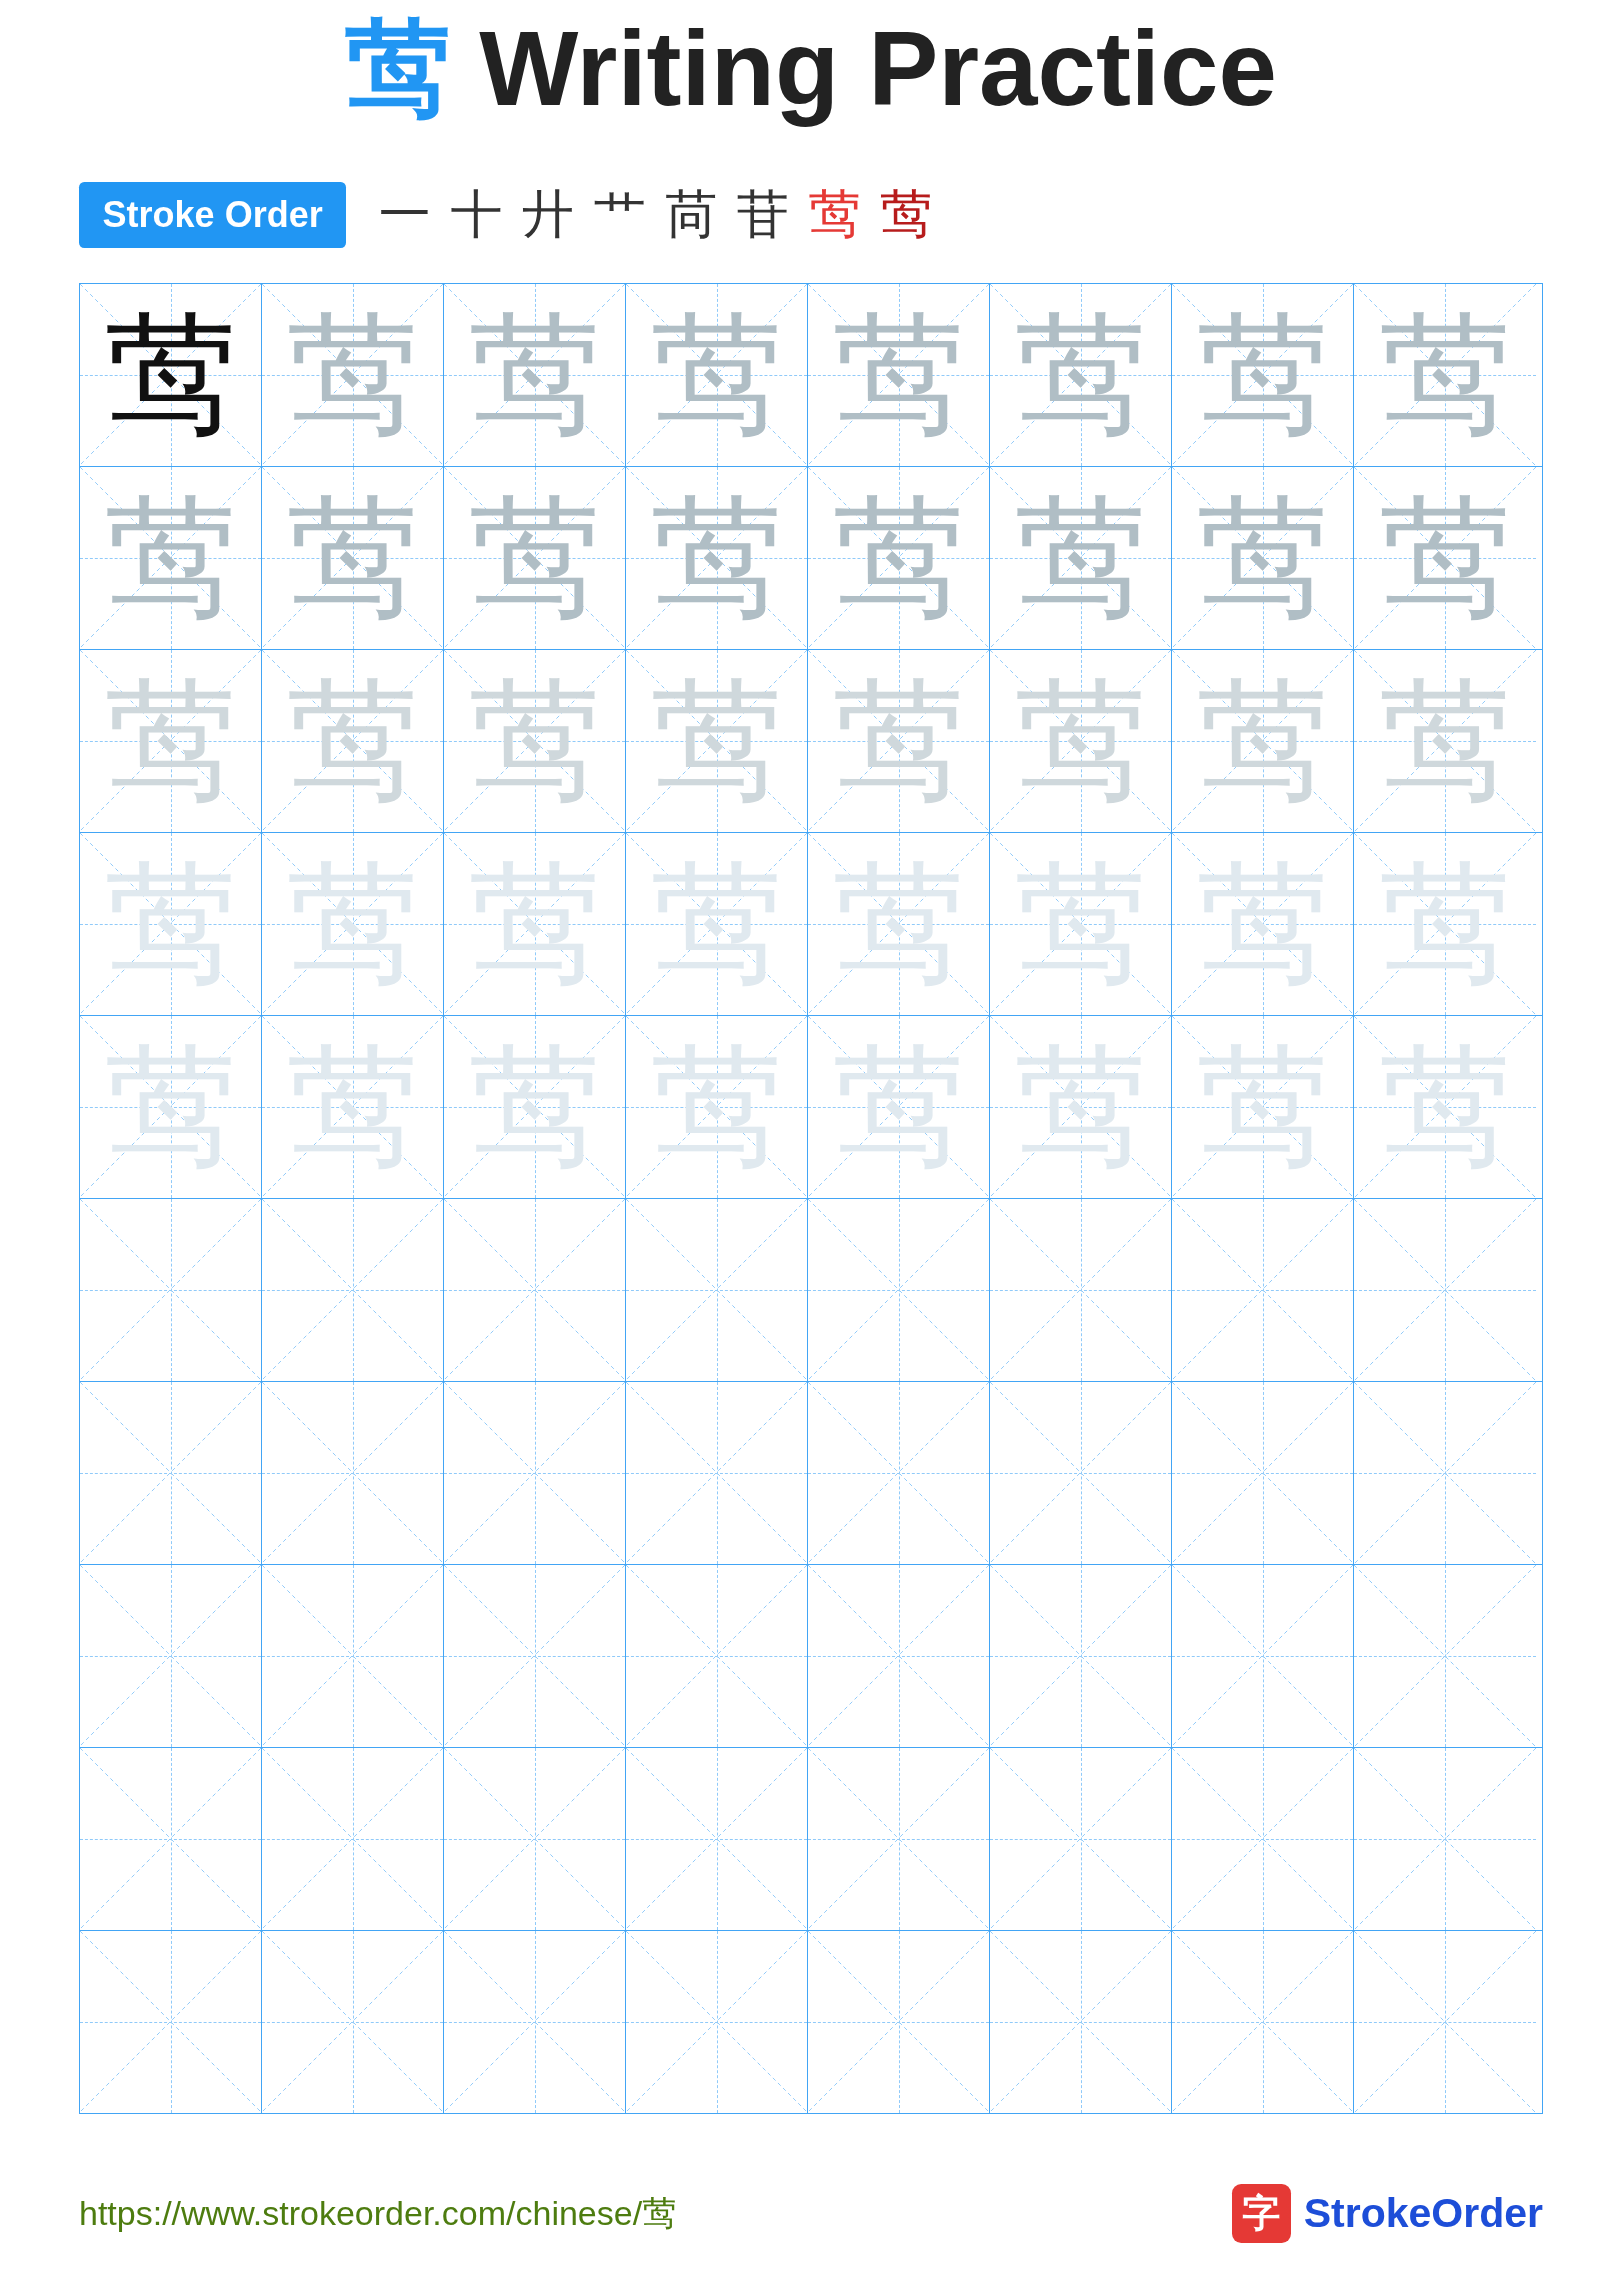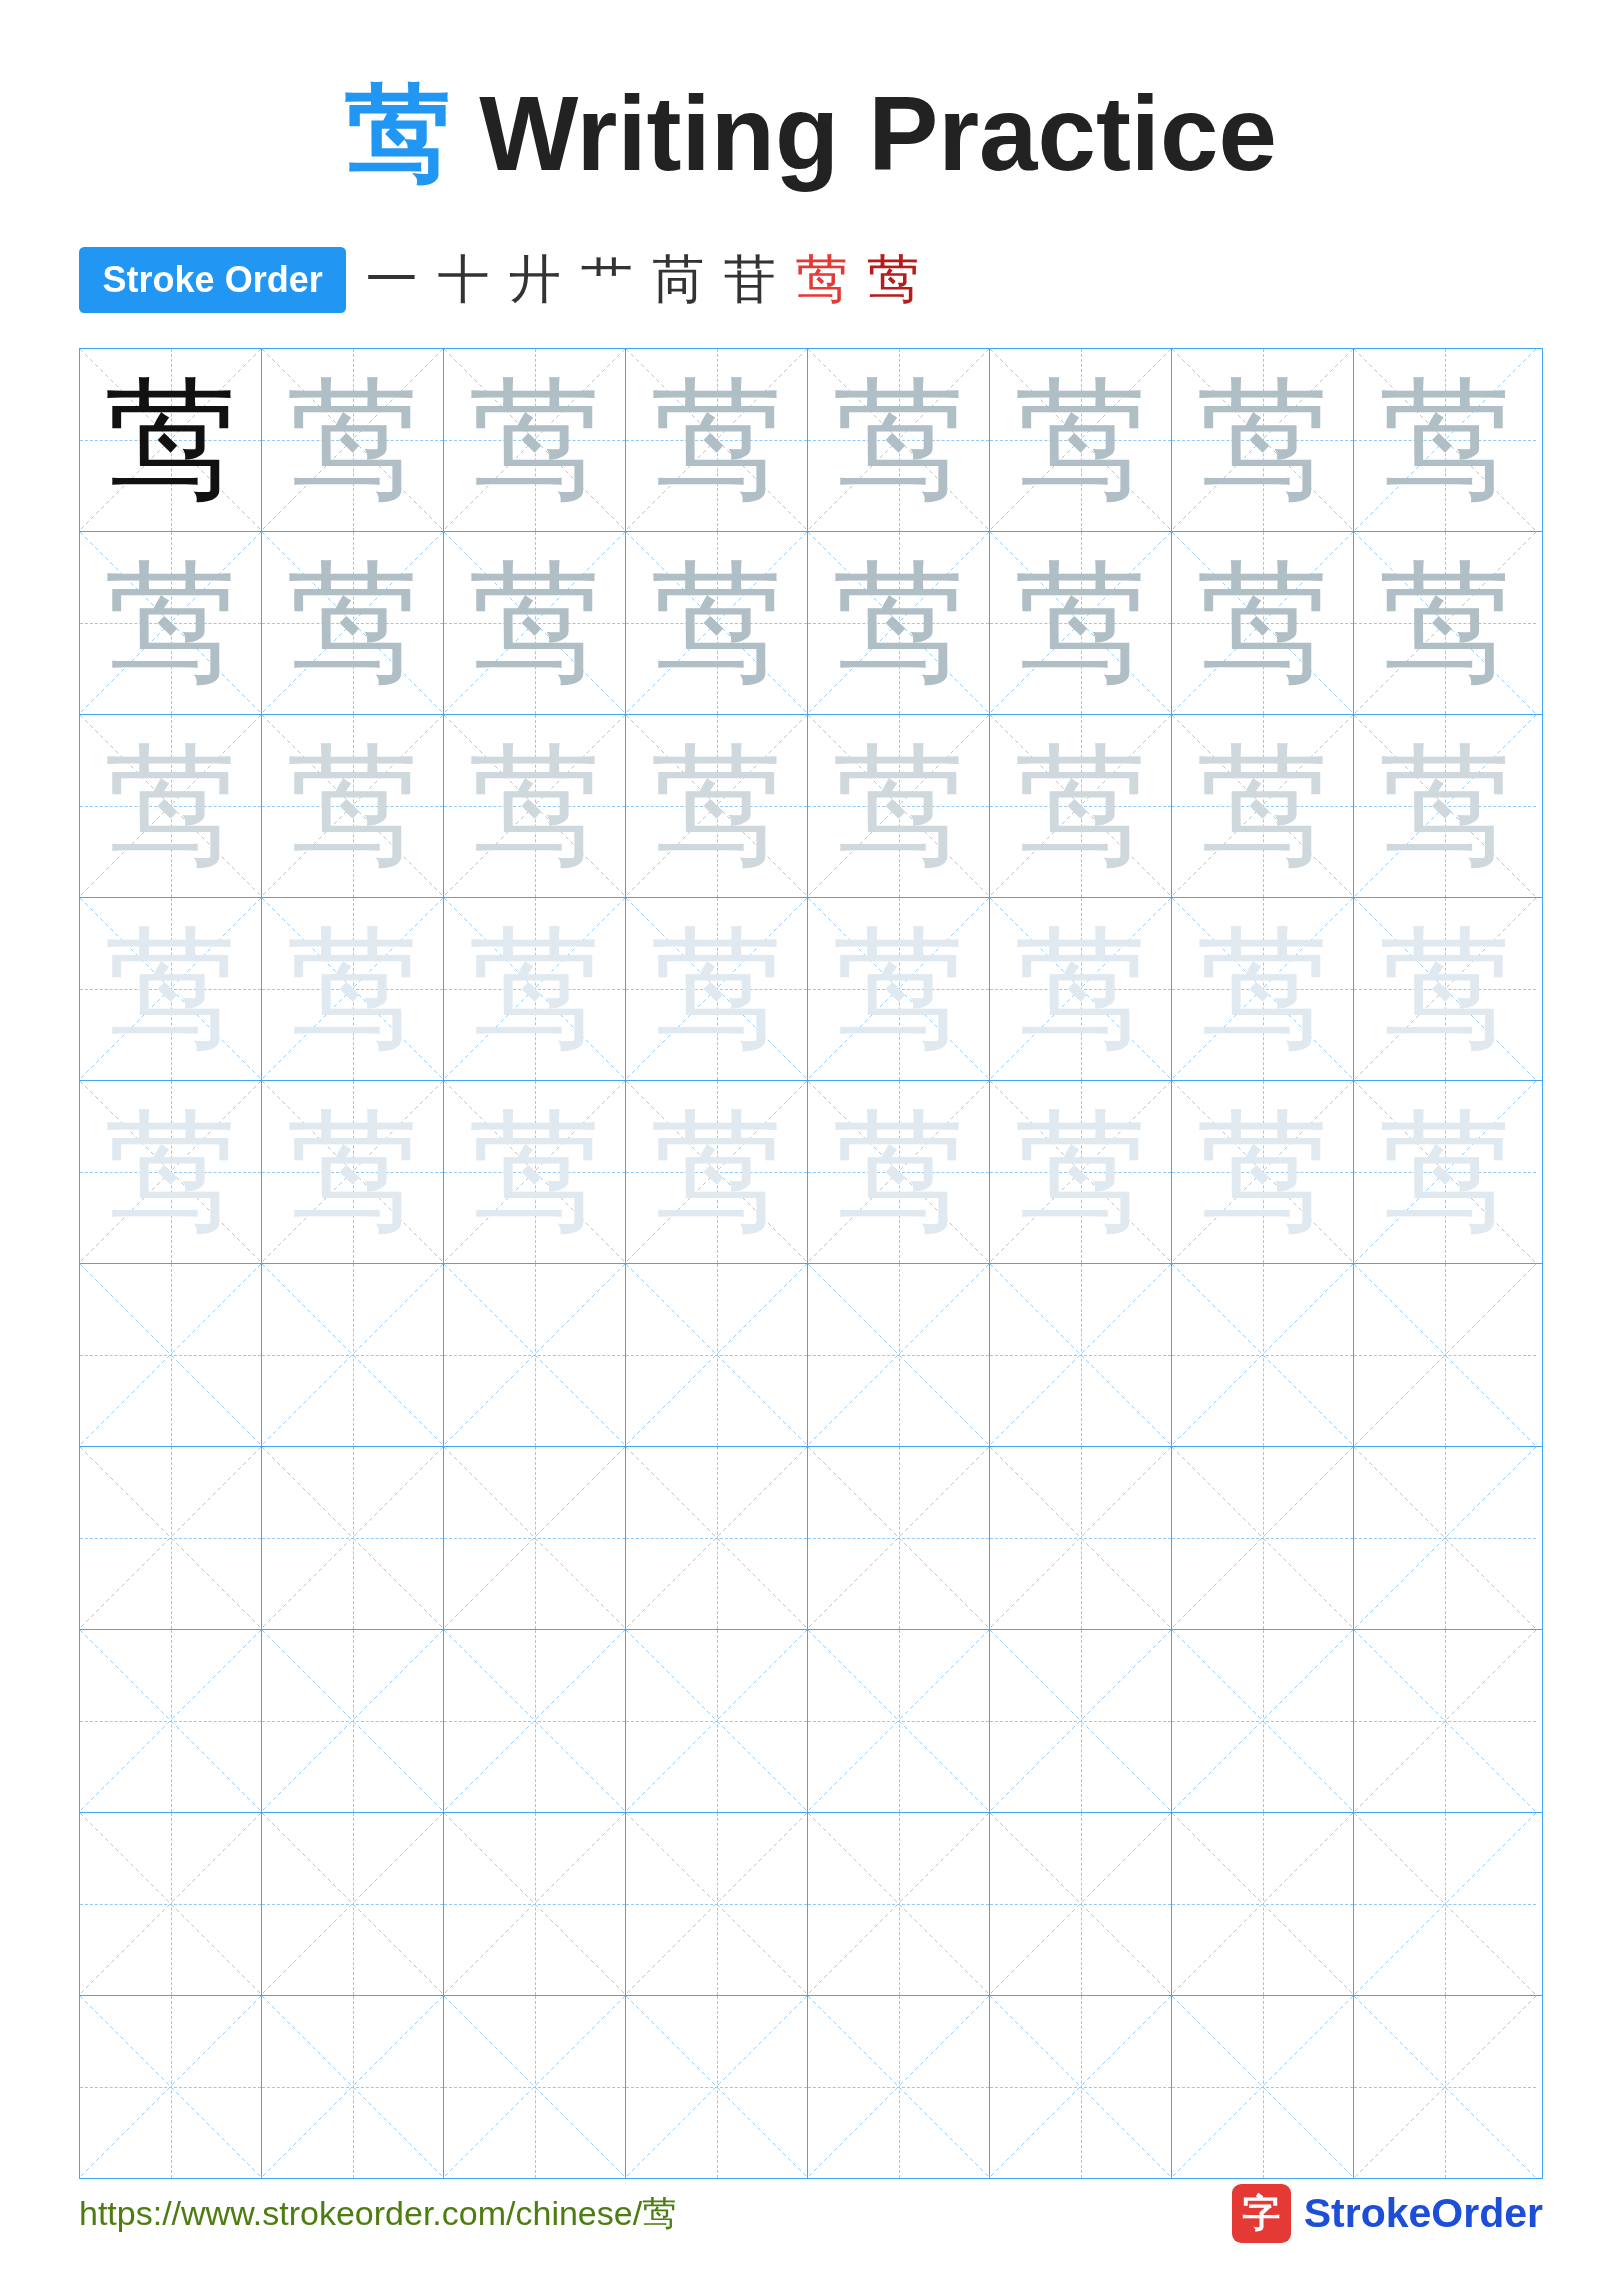--- a/index.html
+++ b/index.html
@@ -7,39 +7,39 @@
       width: 1622px;
       height: 2295px;
       background: #ffffff;
       font-family: serif;
       position: relative;
       overflow: hidden;
     }
 
     .page-title {
       text-align: center;
-      padding-top: 65px;
       margin-bottom: 39px;
     }
     .page-title .char {
       color: #2196F3;
       font-size: 105px;
       font-weight: bold;
     }
     .page-title .text {
       color: #222;
       font-size: 105px;
       font-weight: bold;
       font-family: sans-serif;
     }
 
     .stroke-order-row {
       display: flex;
       align-items: center;
       margin: 26px 79px 33px 79px;
+      gap: 13px;
     }
     .stroke-order-badge {
       background: #2196F3;
       color: white;
       font-size: 36px;
       font-family: sans-serif;
       font-weight: bold;
       padding: 11.8px 23.6px;
       border-radius: 5.2px;
       white-space: nowrap;

